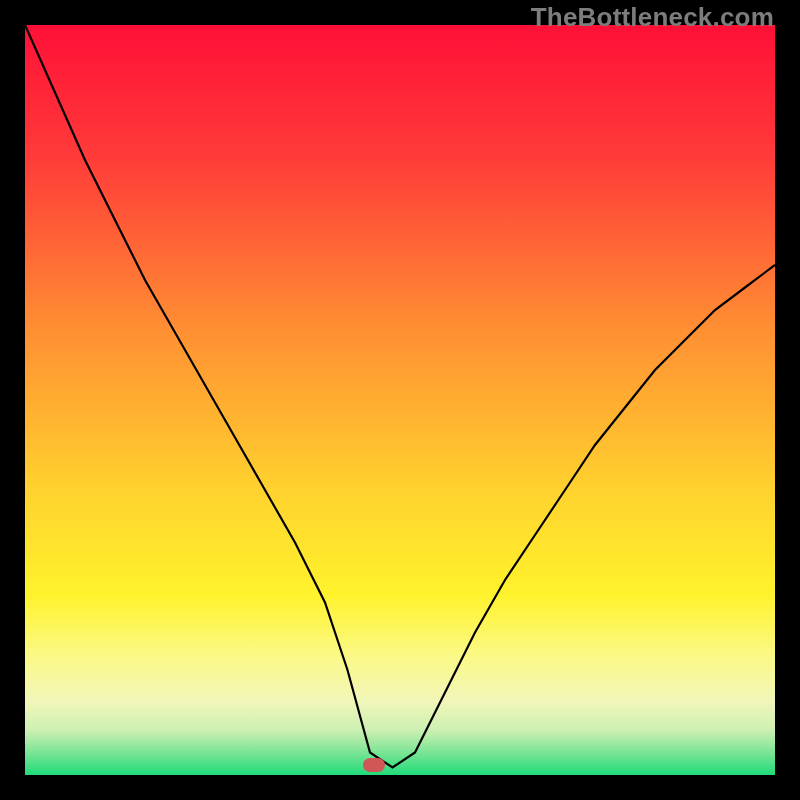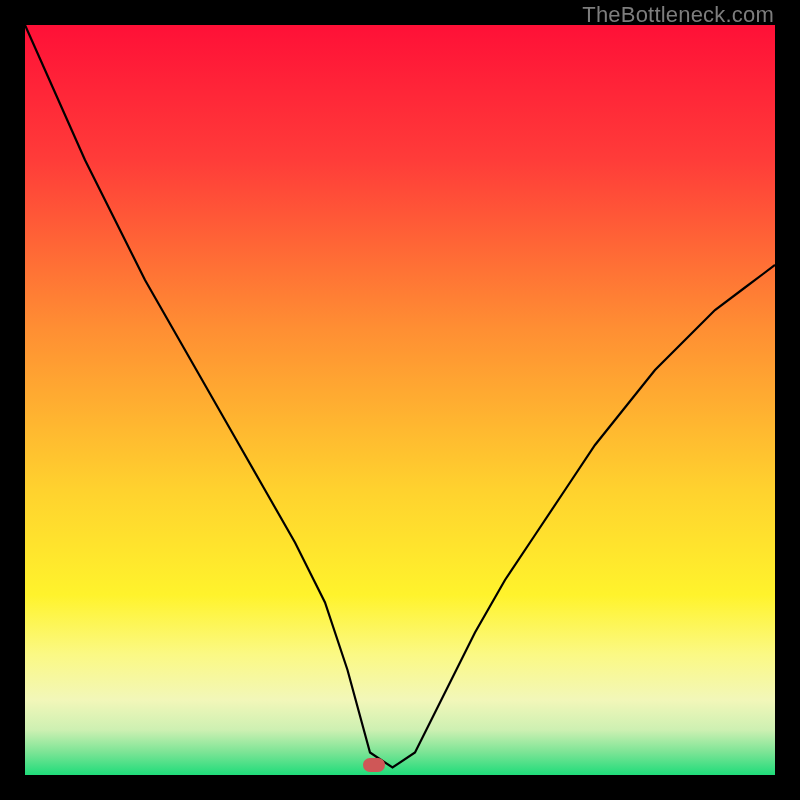--- a/index.html
+++ b/index.html
@@ -40,22 +40,22 @@
     top: 0;
     width: 100%;
     height: 100%;
     pointer-events: none;
   }
   .watermark {
     position: absolute;
     top: 2px;
     right: 26px;
     color: #7d7d7d;
-    font-size: 22px;
-    font-weight: 400;
+    font-size: 26px;
+    font-weight: 700;
     letter-spacing: 0.2px;
     text-align: right;
   }
   .marker {
     position: absolute;
     width: 22px;
     height: 14px;
     border-radius: 7px;
     transform: translate(-50%, -50%);
   }

